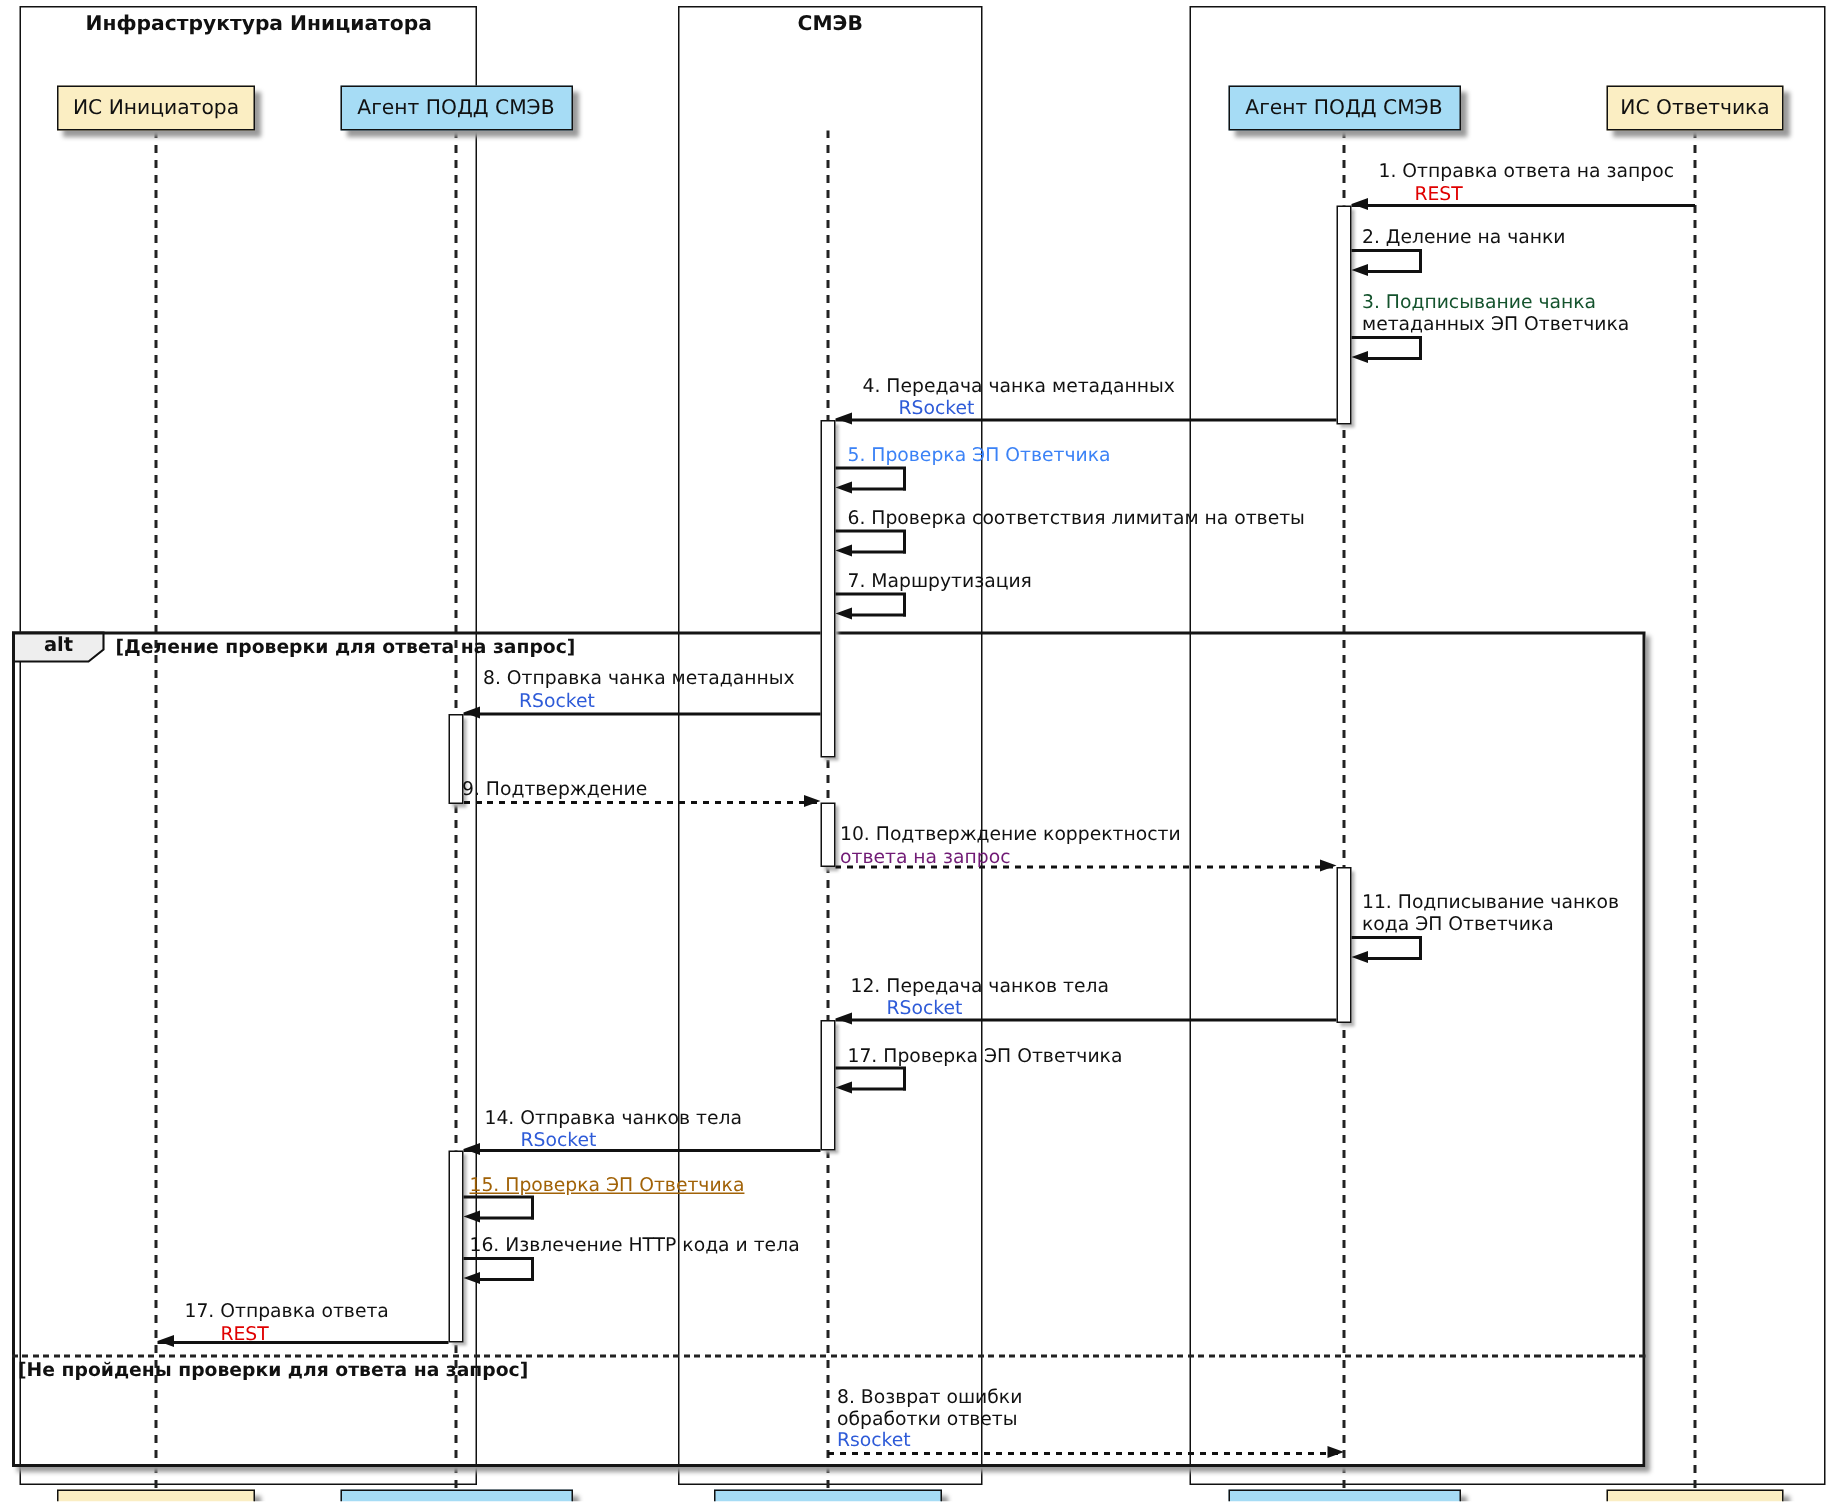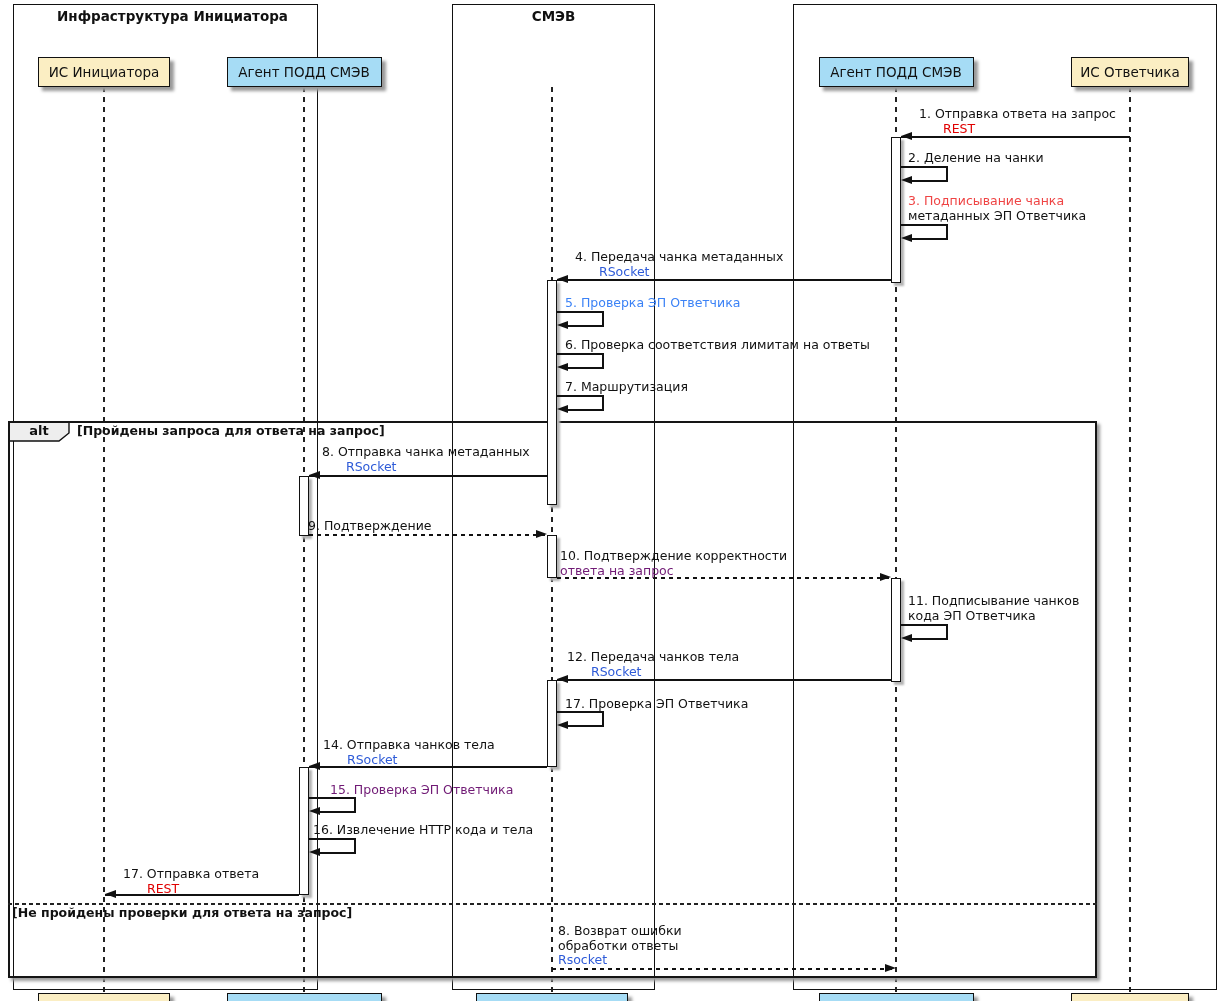--- a/index.html
+++ b/index.html
@@ -41,21 +41,21 @@
     <div class="lifeline" style="left: 551.25px; top: 87px; height: 906px;"></div>
     <div class="lifeline" style="left: 895.25px; top: 87px; height: 906px;"></div>
     <div class="lifeline" style="left: 1129.25px; top: 87px; height: 906px;"></div>
     <div class="altframe" style="left: 8px; top: 421px; width: 1089px; height: 557px;"></div>
     <div class="" style="left: 8px; top: 421px; width: 62px; height: 21px;">
       <svg width="62" height="21" style="position:absolute;left:0;top:0">
         <path d="M0 0 H61 V12 L51 20 H0 Z" fill="#eee" stroke="#111" stroke-width="1.4"></path>
       </svg>
     </div>
     <div class="altlabel" style="left: 24px; top: 423px; width: 30px; text-align: center;">alt</div>
-    <div class="mtext bold" style="left: 77px; top: 423px;">[Пройдены запроса для ответа на запрос]</div>
+    <div class="mtext bold" style="left: 77px; top: 423px;">[Деление проверки для ответа на запрос]</div>
     <div class="divider" style="left: 8px; top: 903px; width: 1089px;"></div>
     <div class="mtext bold" style="left: 12px; top: 905px;">[Не пройдены проверки для ответа на запрос]</div>
     <div class="activation" style="left: 891px; top: 137px; height: 146px;"></div>
     <div class="activation" style="left: 891px; top: 578px; height: 104px;"></div>
     <div class="activation" style="left: 547px; top: 280px; height: 225px;"></div>
     <div class="activation" style="left: 547px; top: 535px; height: 43px;"></div>
     <div class="activation" style="left: 547px; top: 680px; height: 87px;"></div>
     <div class="activation" style="left: 299px; top: 476px; height: 60px;"></div>
     <div class="activation" style="left: 299px; top: 767px; height: 128px;"></div>
     <div class="pbox" style="left: 38px; top: 57px; width: 132px; height: 30px; background: rgb(251, 238, 195);">
@@ -71,40 +71,40 @@
       <div>Агент ПОДД СМЭВ</div>
     </div>
     <div class="pbox" style="left: 818.5px; top: 993px; width: 155px; height: 30px; background: rgb(166, 220, 245);"></div>
     <div class="pbox" style="left: 1071px; top: 57px; width: 118px; height: 30px; background: rgb(251, 238, 195);">
       <div>ИС Ответчика</div>
     </div>
     <div class="pbox" style="left: 1071px; top: 993px; width: 118px; height: 30px; background: rgb(251, 238, 195);"></div>
     <div class="mtext" style="left: 919px; top: 106px; color: rgb(17, 17, 17);">1. Отправка ответа на запрос</div>
     <div class="mtext" style="left: 943px; top: 121px; color: rgb(224, 0, 0);">REST</div>
     <div class="mtext" style="left: 908px; top: 150px; color: rgb(17, 17, 17);">2. Деление на чанки</div>
-    <div class="mtext" style="left: 908px; top: 193px; color: #ef4444;">3. Подписывание чанка</div>
+    <div class="mtext" style="left: 908px; top: 193px; color: #14532d;">3. Подписывание чанка</div>
     <div class="mtext" style="left: 908px; top: 208px; color: rgb(17, 17, 17);">метаданных ЭП Ответчика</div>
     <div class="mtext" style="left: 575px; top: 249px; color: rgb(17, 17, 17);">4. Передача чанка метаданных</div>
     <div class="mtext" style="left: 599px; top: 264px; color: rgb(46, 91, 216);">RSocket</div>
     <div class="mtext" style="left: 565px; top: 295px; color: #3b82f6; text-align: right;">5. Проверка ЭП Ответчика</div>
     <div class="mtext" style="left: 565px; top: 337px; color: rgb(17, 17, 17);">6. Проверка соответствия лимитам на ответы</div>
     <div class="mtext" style="left: 565px; top: 379px; color: rgb(17, 17, 17);">7. Маршрутизация</div>
     <div class="mtext" style="left: 322px; top: 444px; color: rgb(17, 17, 17);">8. Отправка чанка метаданных</div>
     <div class="mtext" style="left: 346px; top: 459px; color: rgb(46, 91, 216);">RSocket</div>
     <div class="mtext" style="left: 308px; top: 518px; color: rgb(17, 17, 17);">9. Подтверждение</div>
     <div class="mtext" style="left: 560px; top: 548px; color: rgb(17, 17, 17);">10. Подтверждение корректности</div>
     <div class="mtext" style="left: 560px; top: 563px; color: #701a75;">ответа на запрос</div>
     <div class="mtext" style="left: 908px; top: 593px; color: rgb(17, 17, 17);">11. Подписывание чанков</div>
     <div class="mtext" style="left: 908px; top: 608px; color: rgb(17, 17, 17);">кода ЭП Ответчика</div>
     <div class="mtext" style="left: 567px; top: 649px; color: rgb(17, 17, 17);">12. Передача чанков тела</div>
     <div class="mtext" style="left: 591px; top: 664px; color: rgb(46, 91, 216);">RSocket</div>
     <div class="mtext" style="left: 565px; top: 696px; color: rgb(17, 17, 17);">17. Проверка ЭП Ответчика</div>
     <div class="mtext" style="left: 323px; top: 737px; color: rgb(17, 17, 17);">14. Отправка чанков тела</div>
     <div class="mtext" style="left: 347px; top: 752px; color: rgb(46, 91, 216);">RSocket</div>
-    <div class="mtext" style="left: 330px; top: 782px; color: #701a75;">15. Проверка ЭП Ответчика</div>
+    <div class="mtext" style="left: 313px; top: 782px; color: #a16207; text-decoration: underline;">15. Проверка ЭП Ответчика</div>
     <div class="mtext" style="left: 313px; top: 822px; color: rgb(17, 17, 17);">16. Извлечение HTTP кода и тела</div>
     <div class="mtext" style="left: 123px; top: 866px; color: rgb(17, 17, 17);">17. Отправка ответа</div>
     <div class="mtext" style="left: 147px; top: 881px; color: rgb(224, 0, 0);">REST</div>
     <div class="mtext" style="left: 558px; top: 923px; color: rgb(17, 17, 17);">8. Возврат ошибки</div>
     <div class="mtext" style="left: 558px; top: 938px; color: rgb(17, 17, 17);">обработки ответы</div>
     <div class="mtext" style="left: 558px; top: 952px; color: rgb(46, 91, 216);">Rsocket</div>
     <div class="aline" style="left: 901px; top: 136px; width: 229px;"></div>
     <div class="head-l" style="left: 901px; top: 132px;"></div>
     <div class="aline" style="left: 557px; top: 279px; width: 334px;"></div>
     <div class="head-l" style="left: 557px; top: 275px;"></div>

